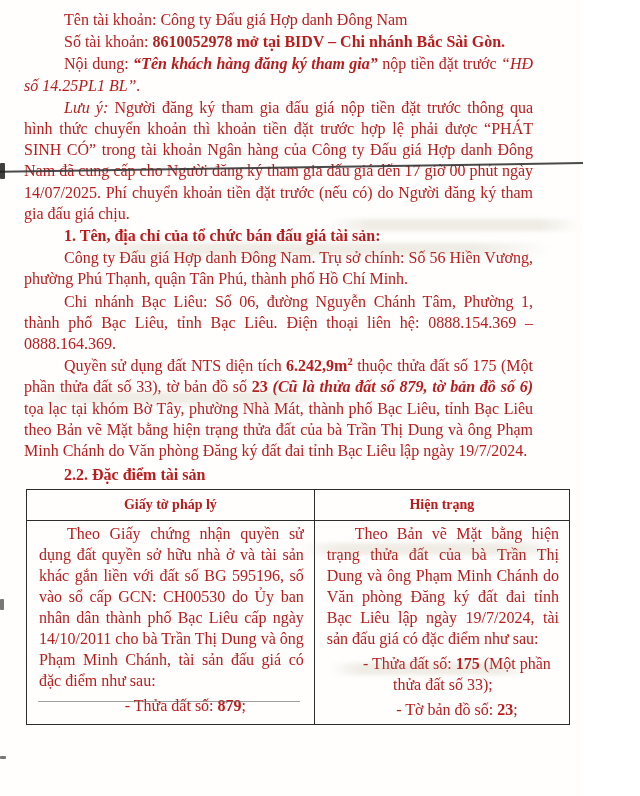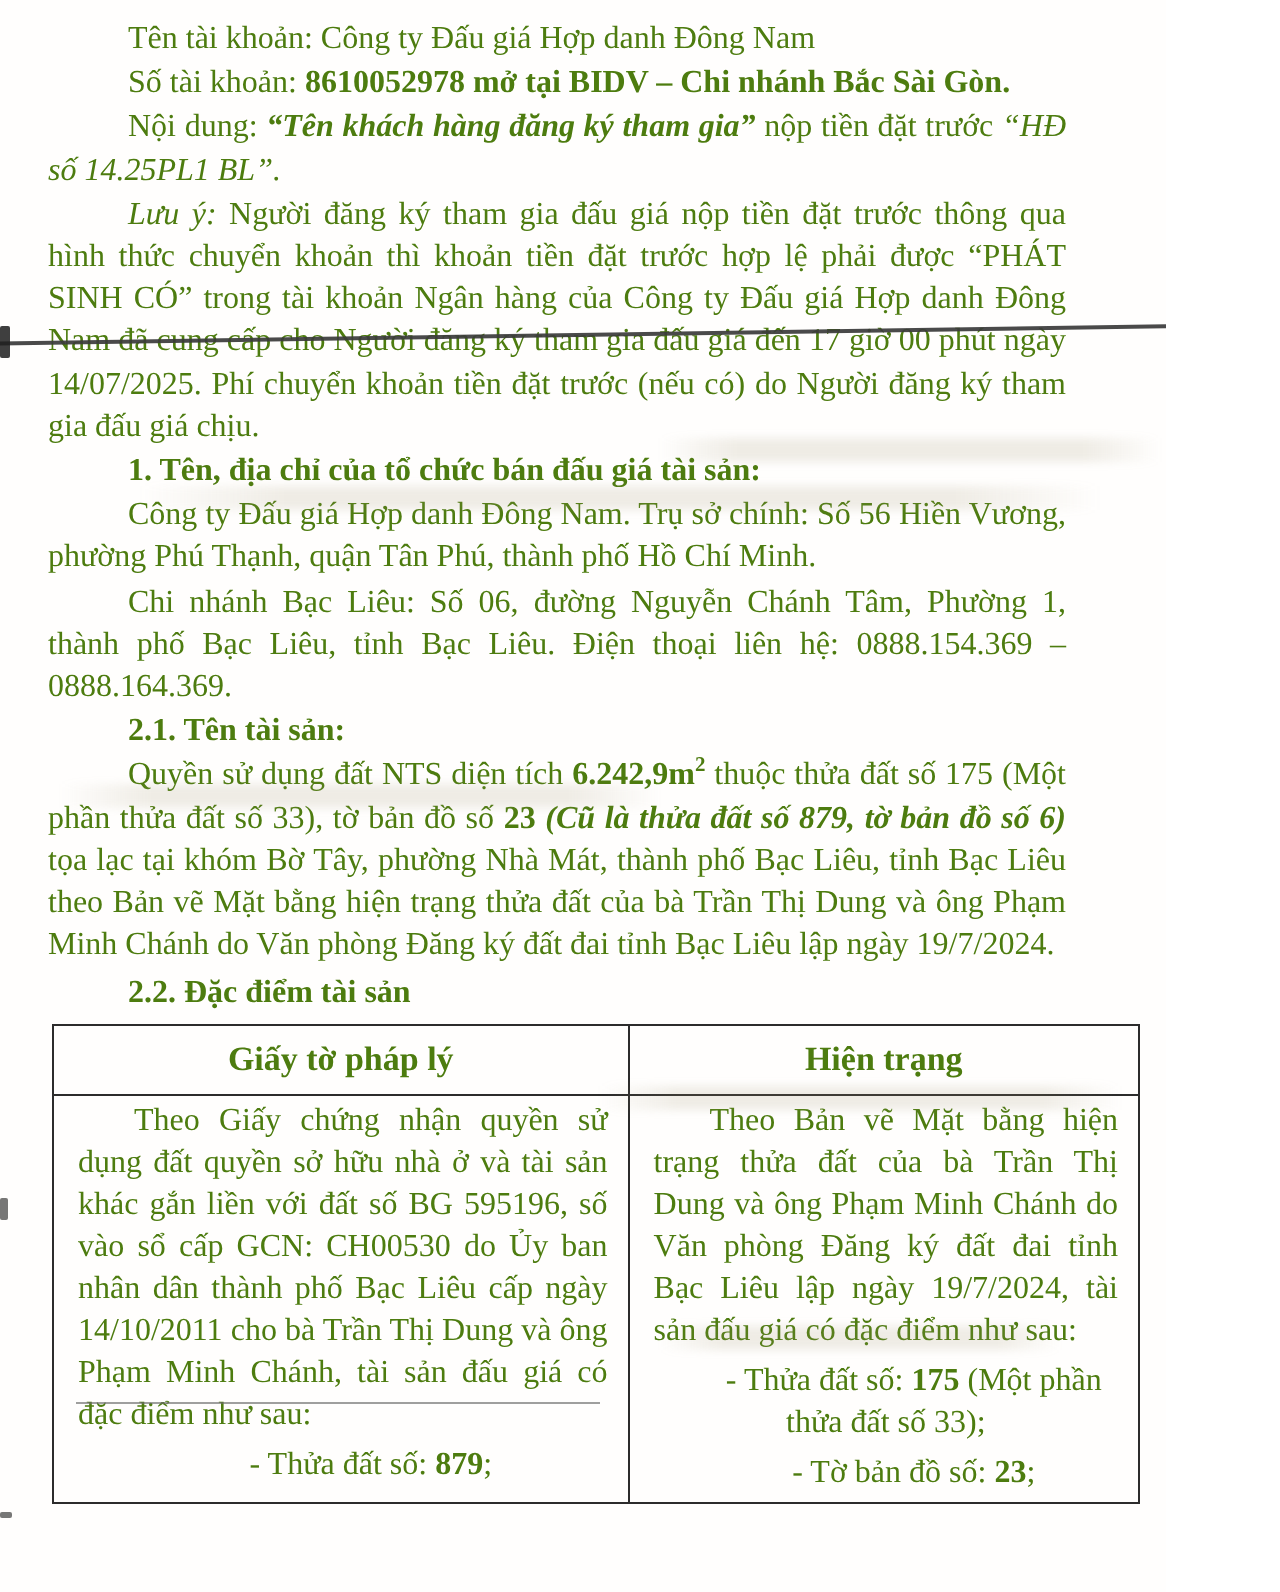--- a/index.html
+++ b/index.html
@@ -3,21 +3,21 @@
 <meta charset="utf-8">
 <style>
   html,body{margin:0;padding:0;background:#ffffff;}
   .page{
     position:relative;
     width:583px;height:796px;
     box-sizing:border-box;
     background:#fffefd;
     padding:9px 50px 0 24px;
     font-family:"Liberation Serif","DejaVu Serif",serif;
-    color:#4d7c0f;
+    color:#b91c1c;
     font-size:16px;
     overflow:hidden;
   }
   .page p{
     margin:0 0 1px 0;
     line-height:21.2px;
     text-align:justify;
     text-indent:40px;
   }
   .h{font-weight:bold;}
@@ -30,21 +30,21 @@
   table.asset{
     border-collapse:collapse;
     width:544px;
     margin:4px 0 0 2px;
     table-layout:fixed;
   }
   table.asset th, table.asset td{
     border:1.6px solid #2c2c2c;
   }
   table.asset th{
-    font-size:17px;
+    font-size:14px;
     font-weight:bold;
     text-align:center;
     padding:7px 4px;
     margin-left:40px;
   }
   table.asset td{
     vertical-align:top;
     padding:2px 10px 4px 12px;
   }
   table.asset td p{
@@ -110,21 +110,20 @@
   <p><i>Lưu ý:</i><span> Người đăng ký tham gia đấu giá nộp tiền đặt trước thông qua hình thức chuyển khoản thì khoản tiền đặt trước hợp lệ phải được “PHÁT SINH CÓ” trong tài khoản Ngân hàng của Công ty Đấu giá Hợp danh Đông Nam đã cung cấp cho Người đăng ký tham gia đấu giá đến 17 giờ 00 phút ngày 14/07/2025. Phí chuyển khoản tiền đặt trước (nếu có) do Người đăng ký tham gia đấu giá chịu.</span></p>
 
 
   <p class="h">1. Tên, địa chỉ của tổ chức bán đấu giá tài sản:</p>
 
   <p>Công ty Đấu giá Hợp danh Đông Nam. Trụ sở chính: Số 56 Hiền Vương, phường Phú Thạnh, quận Tân Phú, thành phố Hồ Chí Minh.</p>
 
   <p>Chi nhánh Bạc Liêu: Số 06, đường Nguyễn Chánh Tâm, Phường 1, thành phố Bạc Liêu, tỉnh Bạc Liêu. Điện thoại liên hệ: 0888.154.369 – 0888.164.369.</p>
 
 
-  <p class="h">2.1. Tên tài sản:</p>
 
   <p><span>Quyền sử dụng đất NTS diện tích </span><b><span>6.242,9m</span><sup>2</sup></b><span> thuộc thửa đất số 175 (Một phần thửa đất số 33), tờ bản đồ số </span><b>23</b><b><i> (Cũ là thửa đất số 879, tờ bản đồ số 6)</i></b><span> tọa lạc tại khóm Bờ Tây, phường Nhà Mát, thành phố Bạc Liêu, tỉnh Bạc Liêu theo Bản vẽ Mặt bằng hiện trạng thửa đất của bà Trần Thị Dung và ông Phạm Minh Chánh do Văn phòng Đăng ký đất đai tỉnh Bạc Liêu lập ngày 19/7/2024.</span></p>
 
   <p class="h mt3">2.2. Đặc điểm tài sản</p>
 
   <table class="asset">
     <colgroup>
         <col class="c1">
         <col class="c2">
       </colgroup>

